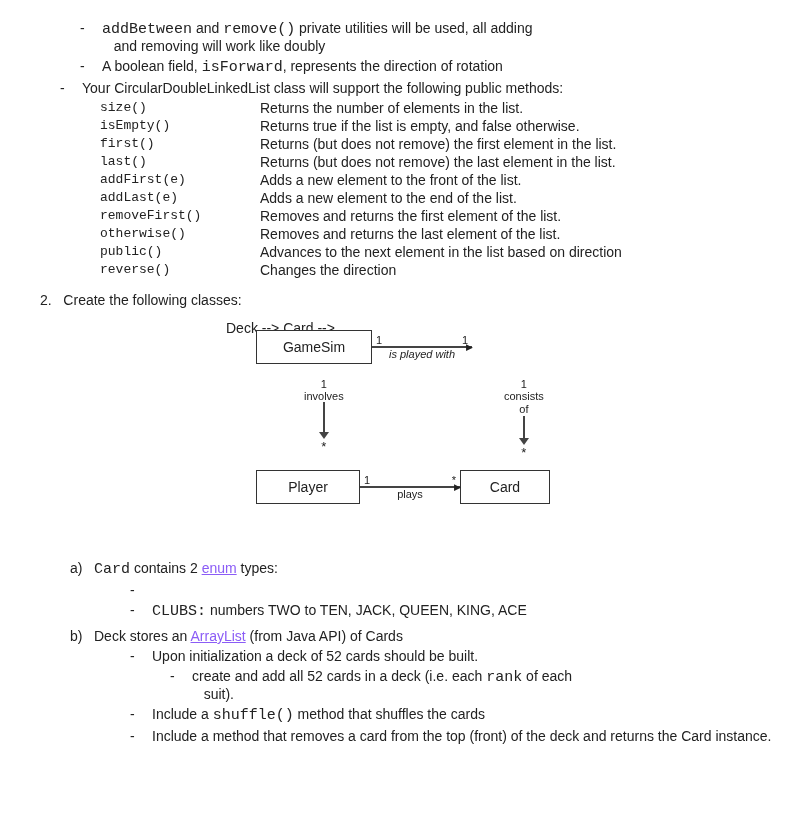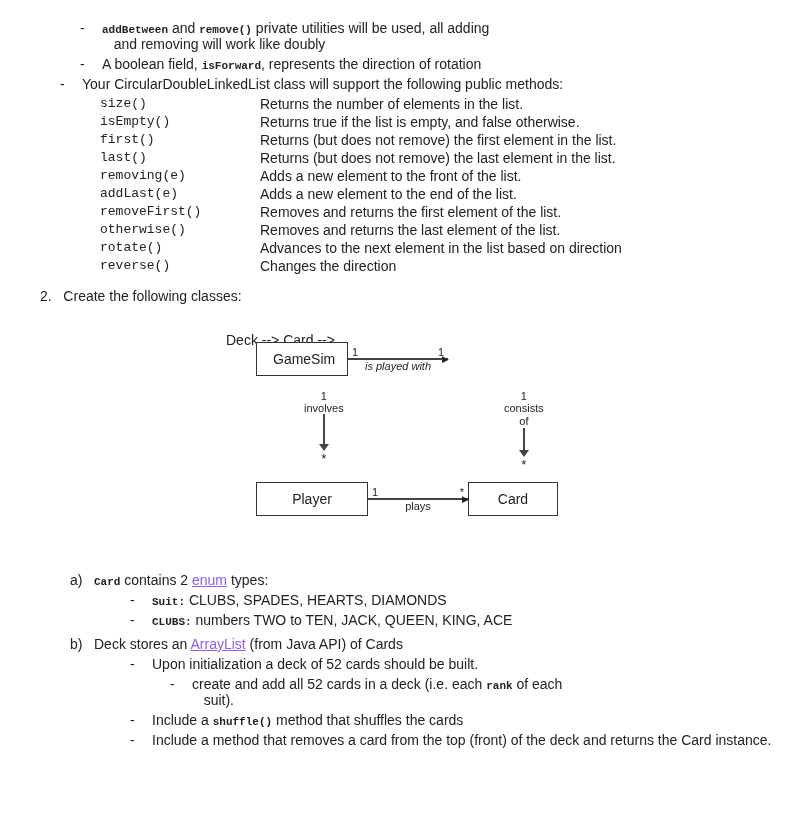--- a/index.html
+++ b/index.html
@@ -22,42 +22,41 @@
       display: flex;
       margin-bottom: 4px;
     }
     .bullet-dash {
       min-width: 16px;
       margin-right: 6px;
     }
 
     code, .mono {
       font-family: 'Courier New', Courier, monospace;
-      font-size: 11px;
-      font-weight: bold;
+      font-size: 15px;
     }
 
     .method-table {
       display: grid;
       grid-template-columns: 160px auto;
       margin-left: 60px;
       margin-bottom: 6px;
       row-gap: 2px;
     }
     .method-name {
       font-family: 'Courier New', Courier, monospace;
       font-size: 13px;
     }
     .method-desc {
       font-size: 14px;
     }
 
     .section-num {
       margin-top: 14px;
-      margin-bottom: 28px;
+      margin-bottom: 12px;
       font-size: 14px;
     }
 
     .uml-box {
       border: 1.5px solid #333;
       background: #fff;
       padding: 8px 16px;
       font-size: 14px;
       text-align: center;
       min-width: 90px;
@@ -108,51 +107,51 @@
 
     <span class="method-name">isEmpty()</span>
     <span class="method-desc">Returns true if the list is empty, and false otherwise.</span>
 
     <span class="method-name">first()</span>
     <span class="method-desc">Returns (but does not remove) the first element in the list.</span>
 
     <span class="method-name">last()</span>
     <span class="method-desc">Returns (but does not remove) the last element in the list.</span>
 
-    <span class="method-name">removing(e)</span>
+    <span class="method-name">addFirst(e)</span>
     <span class="method-desc">Adds a new element to the front of the list.</span>
 
     <span class="method-name">addLast(e)</span>
     <span class="method-desc">Adds a new element to the end of the list.</span>
 
     <span class="method-name">removeFirst()</span>
     <span class="method-desc">Removes and returns the first element of the list.</span>
 
     <span class="method-name">otherwise()</span>
     <span class="method-desc">Removes and returns the last element of the list.</span>
 
-    <span class="method-name">rotate()</span>
+    <span class="method-name">public()</span>
     <span class="method-desc">Advances to the next element in the list based on direction</span>
 
     <span class="method-name">reverse()</span>
     <span class="method-desc">Changes the direction</span>
   </div>
 
   <div class="section-num">
     <span>2.</span>&nbsp;&nbsp;
     <span>Create the following classes:</span>
   </div>
 
   <div style="display:flex; justify-content:center; margin: 10px 0 20px 0;">
     <div style="position:relative; width:360px; height:220px;">
 
        Deck --&gt;
       <div style="position:absolute; top:10px; left:30px; display:flex; align-items:center;">
 
-        <div class="uml-box" style="width:92px;">
+        <div class="uml-box" style="width:116px;">
           <span>GameSim</span>
         </div>
 
         <div style="display:flex; flex-direction:column; align-items:center; width:100px;">
           <div style="display:flex; justify-content:space-between; width:100%; font-size:11px; padding:0 4px;">
             <span>1</span>
             <span>1</span>
           </div>
           <div style="position:relative; width:100%; height:2px; background:#444;">
 
@@ -179,21 +178,21 @@
         <div style="font-size:11px;">1</div>
         <div style="font-size:11px; text-align:center; line-height:1.2;">consists<br>of</div>
         <div style="width:1.5px; background:#444; height:22px;"></div>
         <div style="width:0;height:0;border-left:5px solid transparent;border-right:5px solid transparent;border-top:7px solid #444;"></div>
         <div style="font-size:13px;">*</div>
       </div>
 
        Card --&gt;
       <div style="position:absolute; top:150px; left:30px; display:flex; align-items:center;">
 
-        <div class="uml-box" style="width:112px;">
+        <div class="uml-box" style="width:104px;">
           <span>Player</span>
         </div>
 
         <div style="display:flex; flex-direction:column; align-items:center; width:100px;">
           <div style="display:flex; justify-content:space-between; width:100%; font-size:11px; padding:0 4px;">
             <span>1</span>
             <span>*</span>
           </div>
           <div style="position:relative; width:100%; height:2px; background:#444;">
             <div style="position:absolute; right:-1px; top:-4px; font-size:9px;">▶</div>
@@ -214,21 +213,20 @@
   <div style="margin-left:30px; margin-bottom:8px;">
     <div class="bullet-item">
       <span style="min-width:24px;">a)</span>
       <span>
         <span class="mono">Card</span> contains 2 <a href="#">enum</a> types:
       </span>
     </div>
     <div class="indent3">
       <div class="bullet-item">
         <span class="bullet-dash">-</span>
-        <span><span class="mono">Suit:</span> CLUBS, SPADES, HEARTS, DIAMONDS</span>
       </div>
       <div class="bullet-item">
         <span class="bullet-dash">-</span>
         <span><span class="mono">CLUBS:</span> numbers TWO to TEN, JACK, QUEEN, KING, ACE</span>
       </div>
     </div>
   </div>
 
   <div style="margin-left:30px;">
     <div class="bullet-item">

